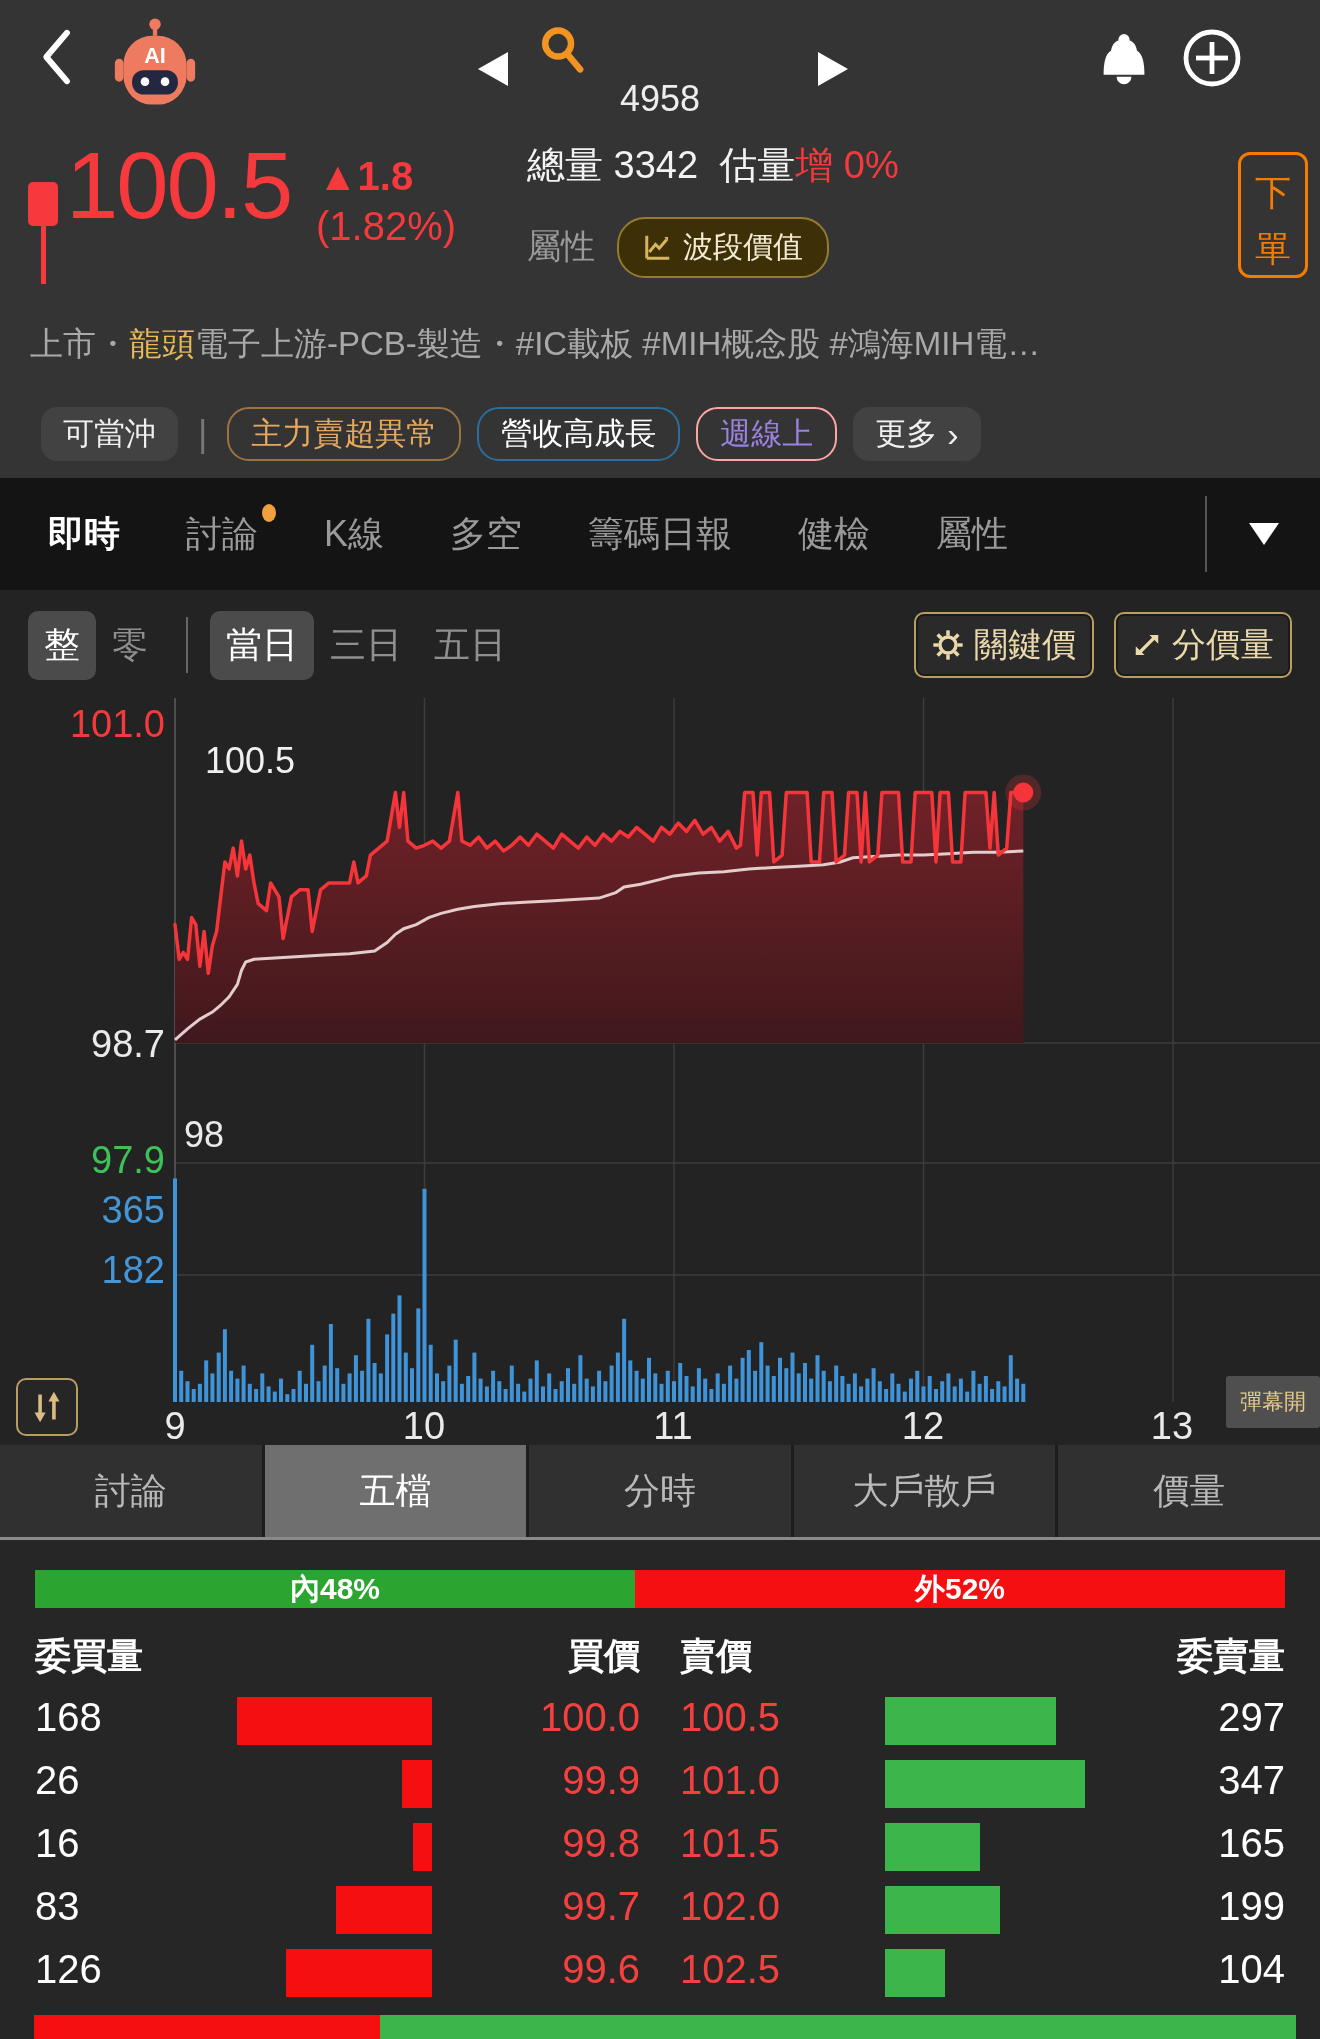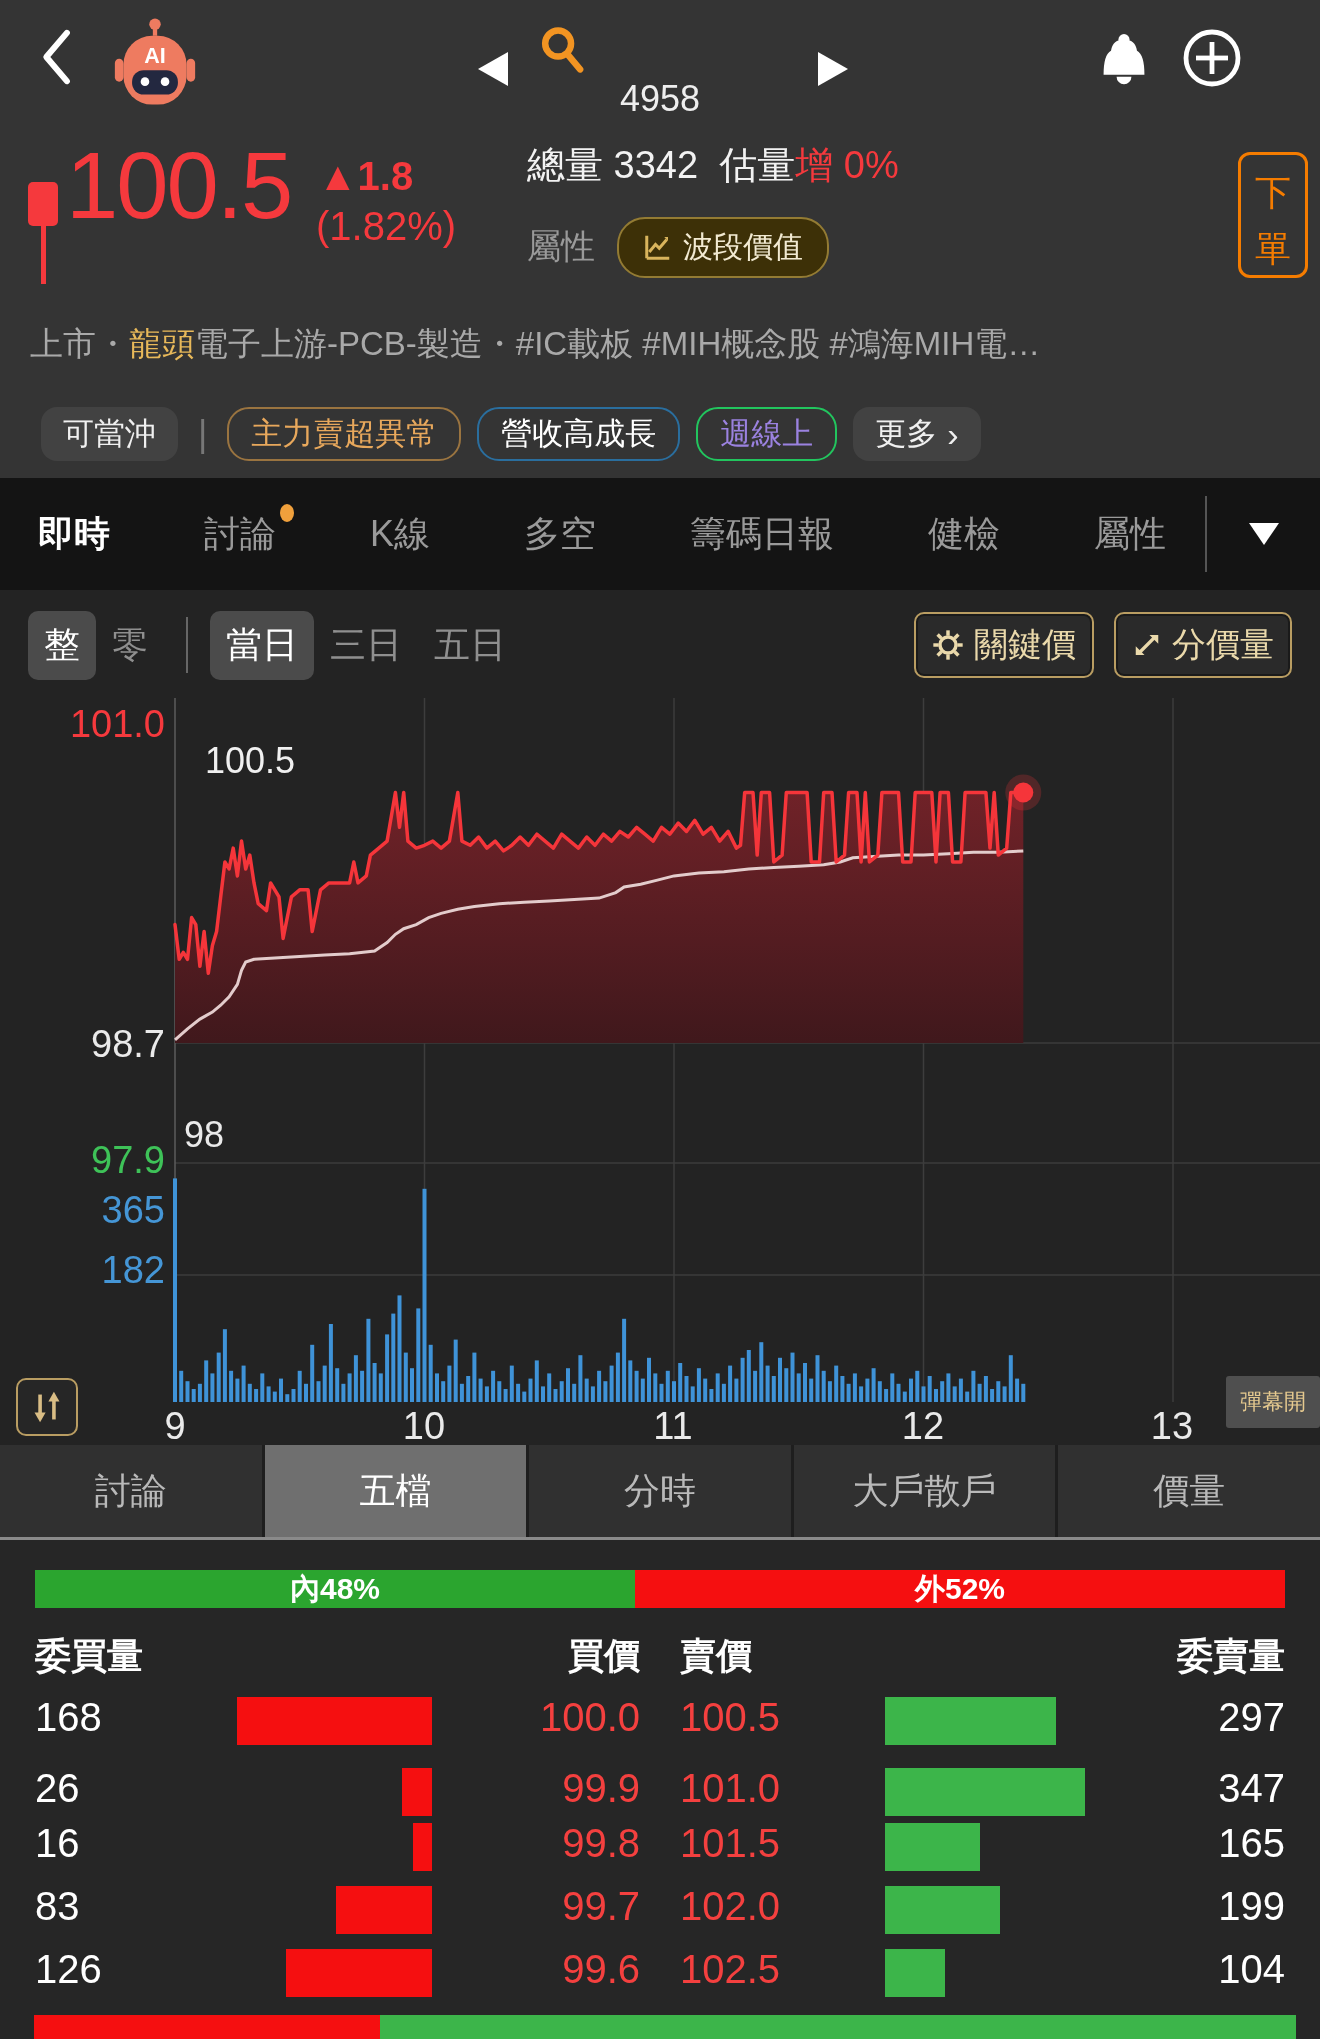--- a/index.html
+++ b/index.html
@@ -34,27 +34,27 @@
   
   .tags { position:absolute; left:0; top:300px; width:1320px; height:90px; background:#343434; padding:22px 30px 0 30px; font-size:33px; color:#a9a9a9; white-space:nowrap; overflow:hidden; }
   .tags .gold { color:#e8b95a; }
 
   
   .pills { position:absolute; left:16px; top:390px; width:1320px; height:88px; background:#343434; display:flex; align-items:center; padding-left:25px; gap:16px;text-align:center; }
   .pill { height:54px; display:flex; align-items:center; padding:0 22px; border-radius:16px; font-size:31px; }
   .pill-plain { background:#424242; color:#f0f0f0; }
   .pill-orange { border:2px solid #9a7440; color:#e8a85c; background:transparent; border-radius:22px; }
   .pill-blue { border:2px solid #2a6e9e; color:#ffffff; background:transparent; border-radius:22px; }
-  .pill-purple { border:2px solid #22c55e; color:#9b82e0; background:transparent; border-radius:22px; }
+  .pill-purple { border:2px solid #fca5a5; color:#9b82e0; background:transparent; border-radius:22px; }
   .pill-sep { color:#777; font-size:36px; margin:0 4px; }
   .more-chev { margin-left:10px; font-size:34px; }
 
   
   .tabbar { position:absolute; left:0; top:478px; width:1320px; height:112px; background:#141414; display:flex; align-items:center; }
-  .tabbar-items { display:flex; align-items:center; gap:94px; padding-left:38px; width:1205px; }
+  .tabbar-items { display:flex; align-items:center; gap:66px; padding-left:48px; width:1205px; }
   .mtab { font-size:36px; color:#9a9a9a; position:relative; white-space:nowrap; }
   .mtab.active { color:#fff; font-weight:700; }
   .mtab .dot { position:absolute; right:-18px; top:-6px; width:14px; height:18px; border-radius:50%; background:#f0a03c; }
   .tab-caret { width:115px; height:76px; border-left:2px solid #555; display:flex; align-items:center; justify-content:center; }
 
   
   .chartsec { position:absolute; left:0; top:590px; width:1320px; height:855px; background:#232323; }
   .controls { position:absolute; left:0; top:10px; width:1320px; height:90px; display:flex; align-items:center; }
   .seg { font-size:36px; color:#8f8f8f; padding:10px 16px; border-radius:10px; }
   .seg.active { background:#4b4b4b; color:#fff; }
@@ -432,21 +432,21 @@
       <span class="bbar-anchor">
           <span class="bbar buy-bar" style="width: 195px;"></span>
         </span>
       <span class="bp">100.0</span>
       <span class="ap">100.5</span>
       <span class="abar-anchor">
           <span class="abar sell-bar" style="width: 171px;"></span>
         </span>
       <span class="av">297</span>
     </div>
-    <div class="ob-row" style="top:226px;">
+    <div class="ob-row" style="top:218px;">
       <span class="bv">26</span>
       <span class="bbar-anchor">
           <span class="bbar buy-bar" style="width: 30px;"></span>
         </span>
       <span class="bp">99.9</span>
       <span class="ap">101.0</span>
       <span class="abar-anchor">
           <span class="abar sell-bar" style="width: 200px;"></span>
         </span>
       <span class="av">347</span>

